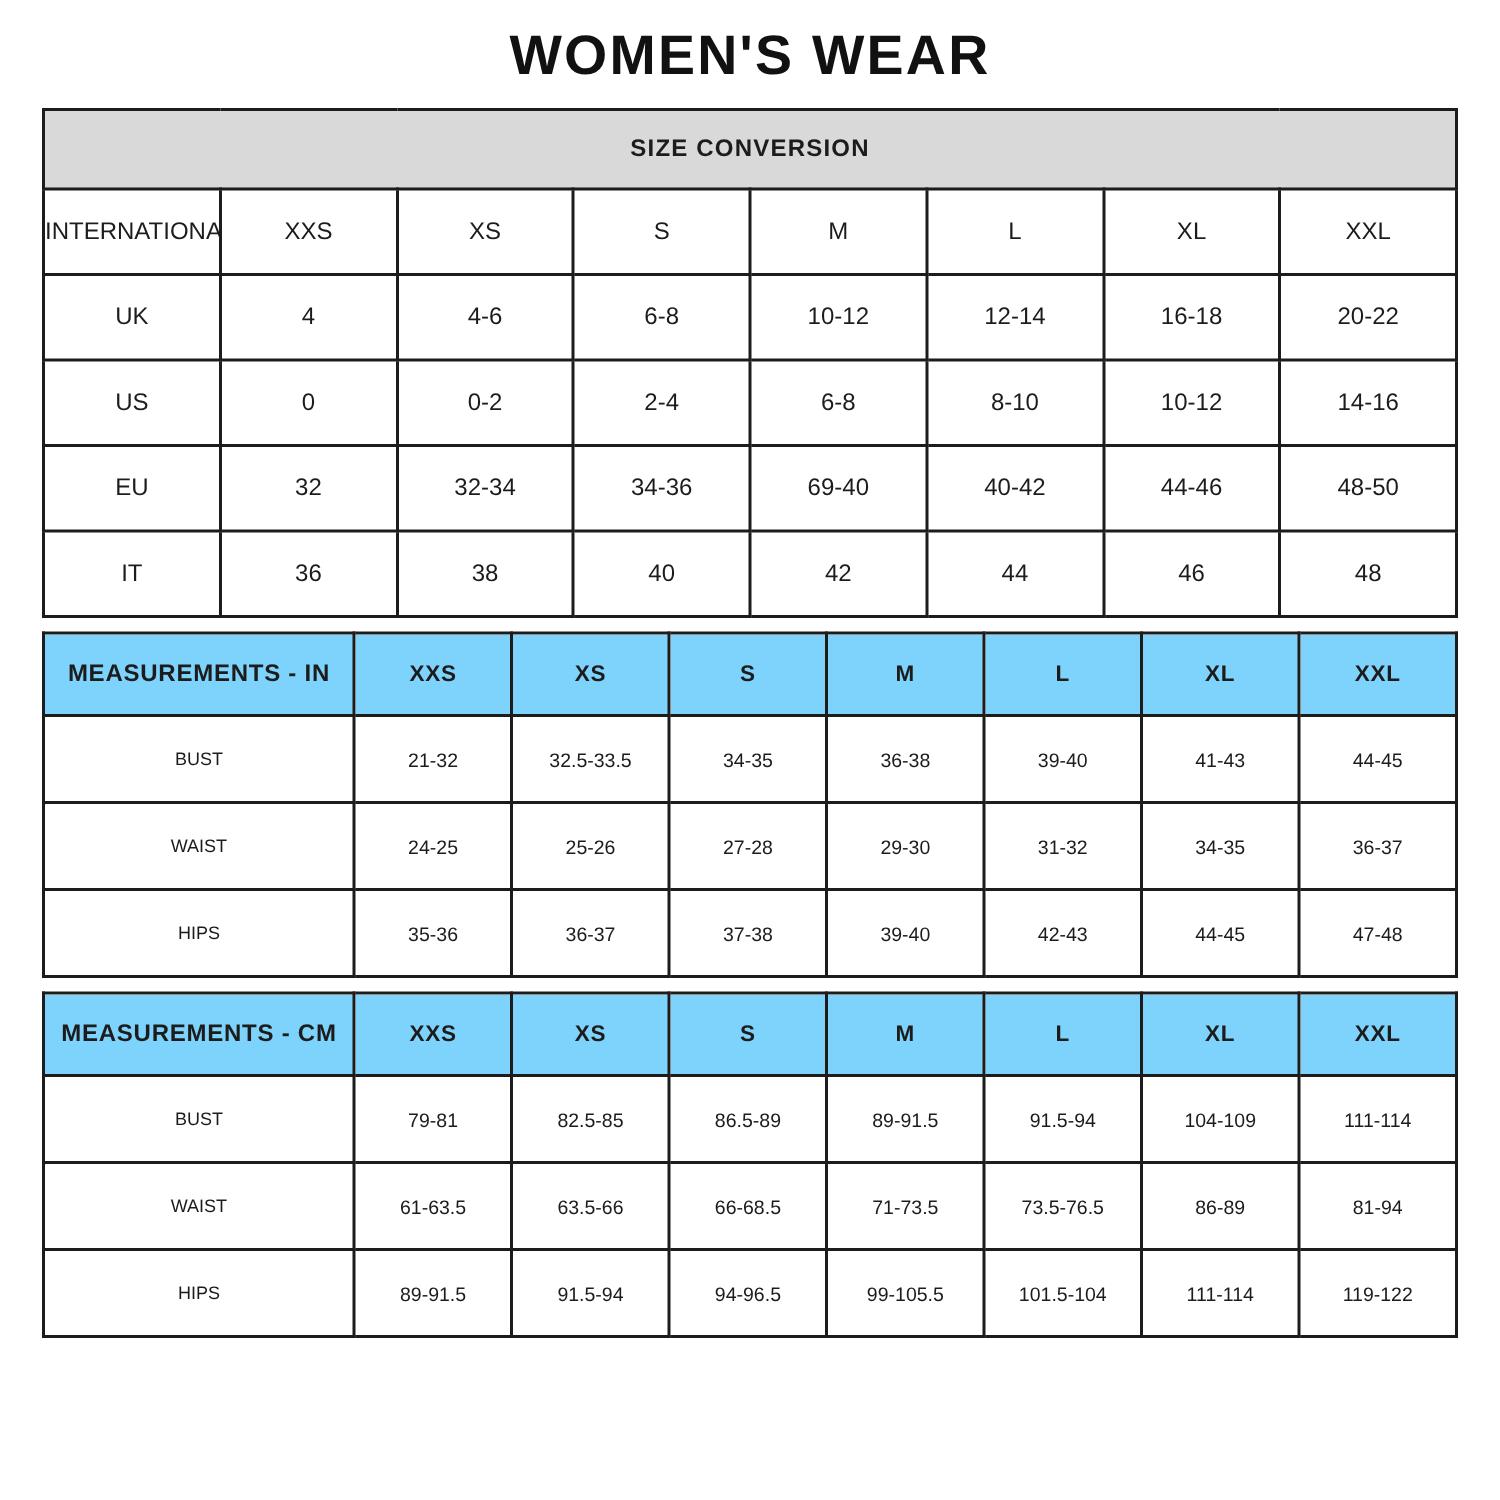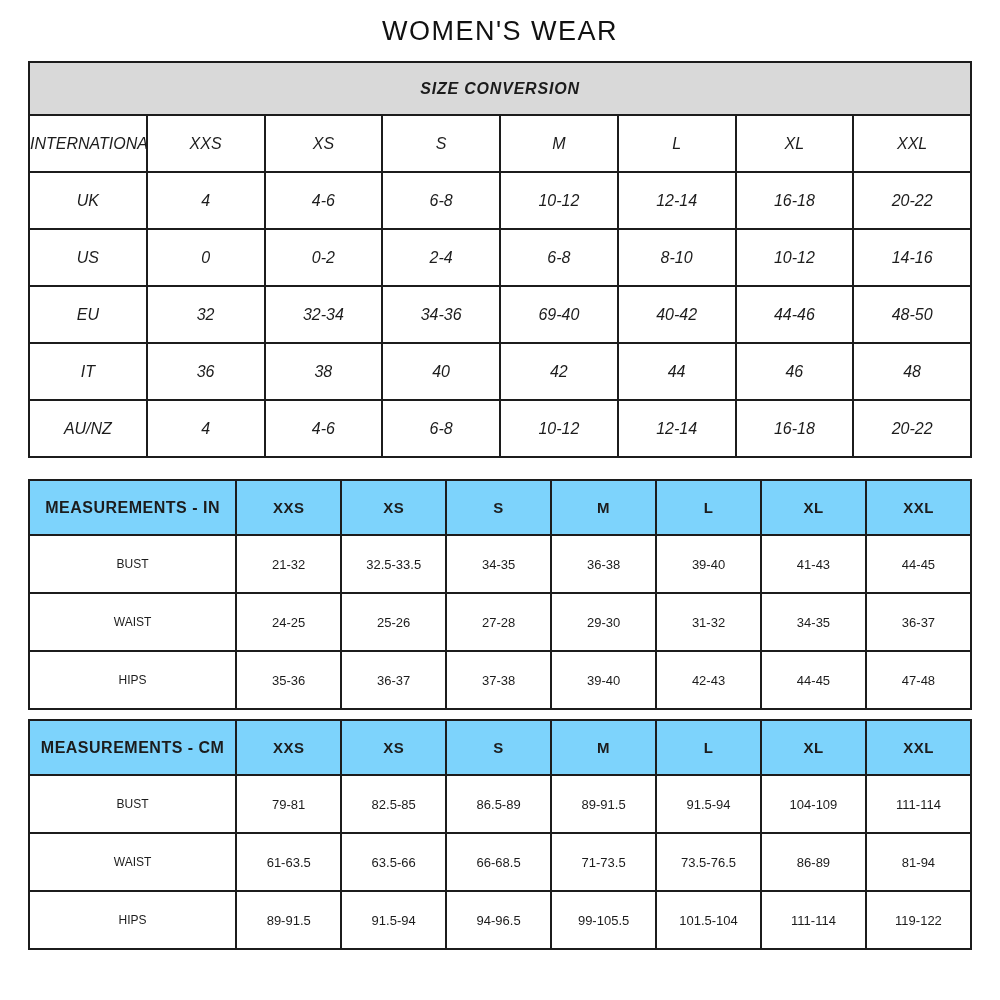--- a/index.html
+++ b/index.html
@@ -10,42 +10,42 @@
     font-family: "Liberation Sans", sans-serif;
     color: #1c1c1c;
   }
   .page {
     width: 1000px;
     height: 1000px;
     padding: 12px 28px 12px 28px;
   }
   .page-title {
     text-align: center;
-    font-size: 27px;
-    font-weight: 400;
+    font-size: 37px;
+    font-weight: 700;
     letter-spacing: 1.5px;
     margin-top: 4px;
     margin-bottom: 14px;
     color: #111111;
   }
   table {
     width: 100%;
     border-collapse: collapse;
     table-layout: fixed;
   }
   table, th, td {
     border: 2px solid #1c1c1c;
   }
   th, td {
     text-align: center;
     vertical-align: middle;
     overflow: hidden;
   }
   
-  .tbl-conversion { margin-bottom: 21px; font-style: italic; }
+  .tbl-conversion { margin-bottom: 9px; }
   .tbl-conversion .banner-row th {
     background: #d9d9d9;
     height: 53px;
     font-size: 16px;
     font-weight: 700;
     letter-spacing: 0.8px;
   }
   .tbl-conversion td, .tbl-conversion .hdr-cell {
     height: 57px;
     font-size: 16px;
@@ -128,30 +128,20 @@
         <tr>
           <td class="row-label col-label">IT</td>
           <td>36</td>
           <td>38</td>
           <td>40</td>
           <td>42</td>
           <td>44</td>
           <td>46</td>
           <td>48</td>
         </tr>
-        <tr>
-          <td class="row-label col-label">AU/NZ</td>
-          <td>4</td>
-          <td>4-6</td>
-          <td>6-8</td>
-          <td>10-12</td>
-          <td>12-14</td>
-          <td>16-18</td>
-          <td>20-22</td>
-        </tr>
       </tbody>
   </table>
 
   <table class="tbl-measure">
     <tbody>
         <tr>
           <th class="col-label">MEASUREMENTS - IN</th>
           <th>XXS</th>
           <th>XS</th>
           <th>S</th>

